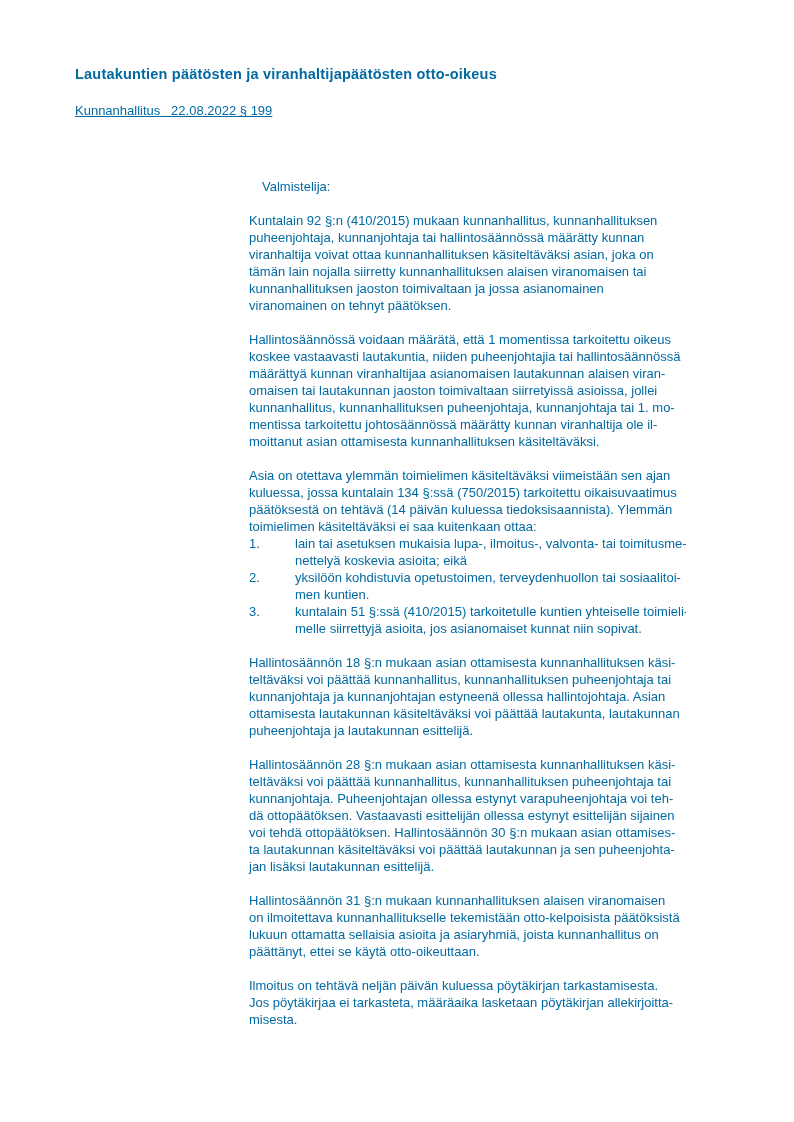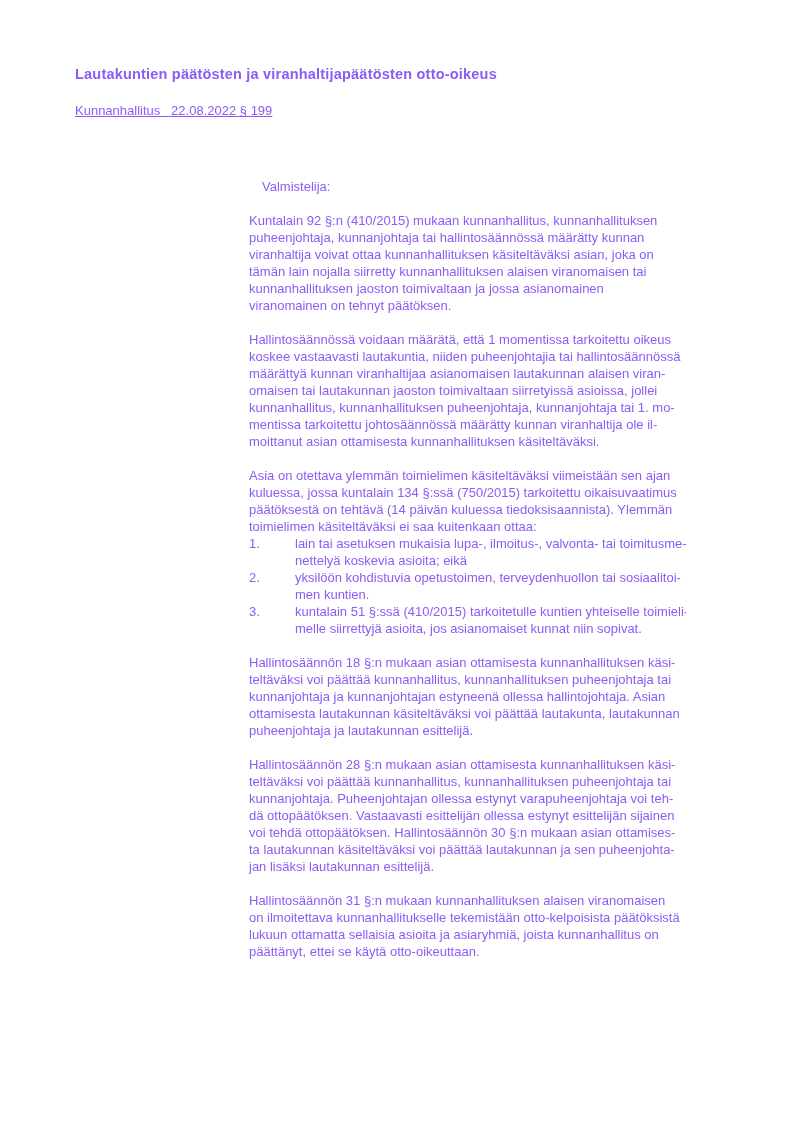--- a/index.html
+++ b/index.html
@@ -5,21 +5,21 @@
   html, body {
     margin: 0;
     padding: 0;
     background: #ffffff;
   }
   .page {
     position: relative;
     width: 686px;
     height: 1122px;
     background: #ffffff;
-    color: #8b5cf6;
+    color: #0369a1;
     font-family: "Liberation Sans", "DejaVu Sans", sans-serif;
     overflow: hidden;
   }
   .doc-title {
     position: absolute;
     left: 75px;
     top: 66px;
     font-size: 14.5px;
     font-weight: bold;
     white-space: pre;
@@ -136,15 +136,18 @@
 dä ottopäätöksen. Vastaavasti esittelijän ollessa estynyt esittelijän sijainen
 voi tehdä ottopäätöksen. Hallintosäännön 30 §:n mukaan asian ottamises-
 ta lautakunnan käsiteltäväksi voi päättää lautakunnan ja sen puheenjohta-
 jan lisäksi lautakunnan esittelijä.</p>
 
     <p>Hallintosäännön 31 §:n mukaan kunnanhallituksen alaisen viranomaisen
 on ilmoitettava kunnanhallitukselle tekemistään otto-kelpoisista päätöksistä
 lukuun ottamatta sellaisia asioita ja asiaryhmiä, joista kunnanhallitus on
 päättänyt, ettei se käytä otto-oikeuttaan.</p>
 
+    <p>Ilmoitus on tehtävä neljän päivän kuluessa pöytäkirjan tarkastamisesta.
+Jos pöytäkirjaa ei tarkasteta, määräaika lasketaan pöytäkirjan allekirjoitta-
+misesta.</p>
 
   </div>
 </div>
 
 </body></html>

